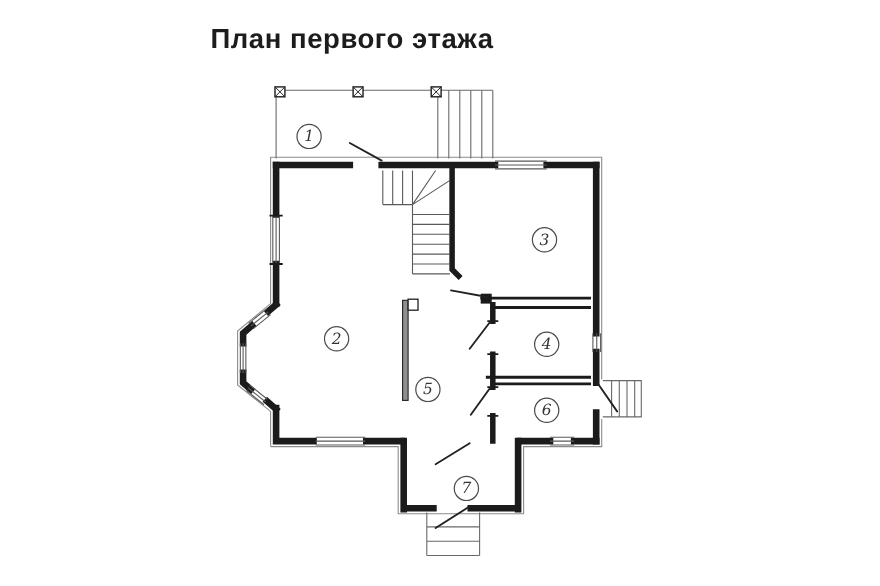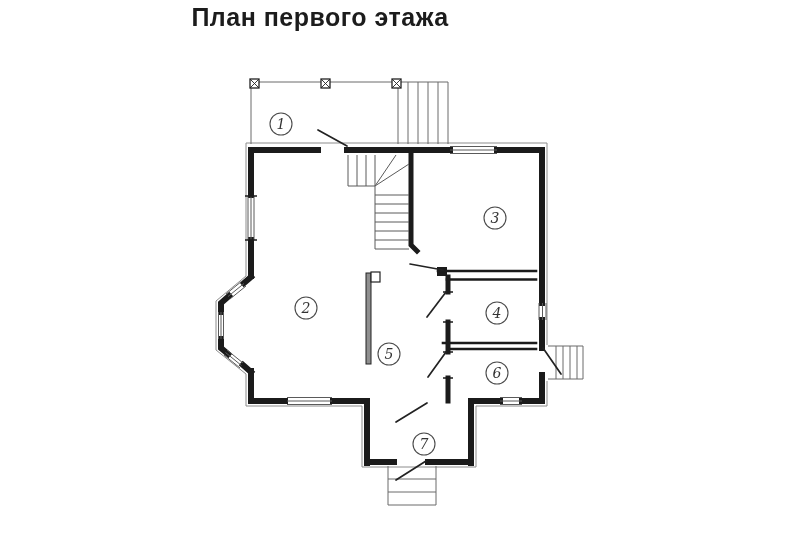--- a/index.html
+++ b/index.html
@@ -1,18 +1,18 @@
 <!DOCTYPE html>
 <html><head>
 <meta charset="utf-8">
 <style>
   html,body{margin:0;padding:0;background:#ffffff;}
   body{width:800px;height:533px;position:relative;overflow:hidden;
        font-family:"Liberation Sans",sans-serif;}
-  .page-title{position:absolute;top:3px;left:0;width:640px;text-align:center;
+  .page-title{position:absolute;top:22px;left:0;width:640px;text-align:center;
        font-size:25px;font-weight:bold;letter-spacing:.5px;color:#1c1c1c;margin:0;}
   svg{position:absolute;top:0;left:0;}
   .thin{stroke:#6a6a6a;stroke-width:1;fill:none;}
   .face{stroke:#8c8c8c;stroke-width:1;fill:none;}
   .wall{stroke:#1b1b1b;stroke-width:6;fill:none;stroke-linecap:square;}
   .wall2{stroke:#1b1b1b;stroke-width:2.6;fill:none;stroke-linecap:square;}
   .part{stroke:#1b1b1b;stroke-width:5;fill:none;stroke-linecap:square;}
   .tick{stroke:#1b1b1b;stroke-width:1.6;fill:none;}
   .win{stroke:#5a5a5a;stroke-width:1;fill:none;}
   .stair{stroke:#5a5a5a;stroke-width:1;fill:none;}

